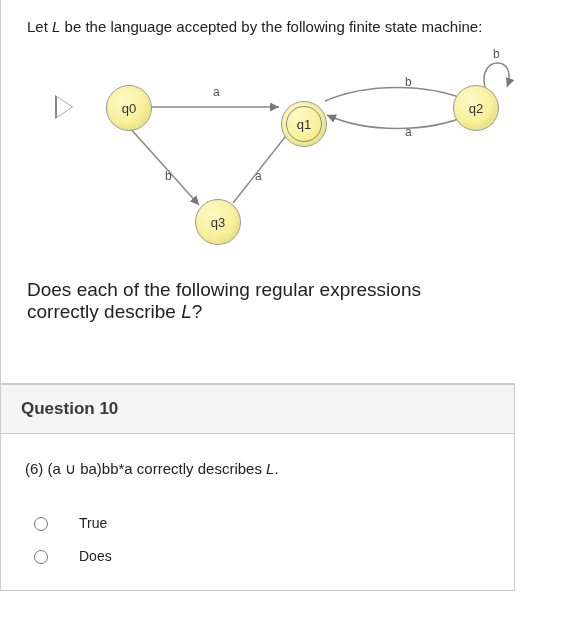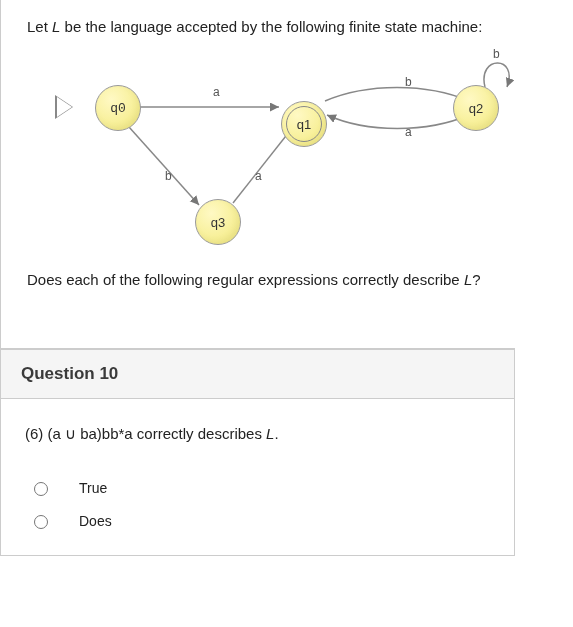--- a/index.html
+++ b/index.html
@@ -77,22 +77,22 @@
   }
   svg.edges {
     position: absolute;
     left: 0;
     top: 0;
     width: 520px;
     height: 210px;
     pointer-events: none;
   }
   .question-text {
-    font-size: 15px;
-    margin-top: 8px;
+    font-size: 19px;
+    margin-top: 16px;
   }
   .question-card {
     border: 1px solid #ccc;
     box-sizing: border-box;
   }
   .question-header {
     background: #f5f5f5;
     border-bottom: 1px solid #ccc;
     padding: 14px 20px;
     font-size: 17px;
@@ -147,21 +147,21 @@
 
         <path d="M442 62 C 400 80, 340 80, 300 62" stroke="#888" stroke-width="1.5" fill="none" marker-end="url(#arr)"></path>
 
         <path d="M458 34 C 450 2, 492 2, 480 34" stroke="#888" stroke-width="1.5" fill="none" marker-end="url(#arr)"></path>
 
         <line x1="102" y1="74" x2="172" y2="152" stroke="#888" stroke-width="1.5" marker-end="url(#arr)"></line>
 
         <line x1="206" y1="150" x2="266" y2="74" stroke="#888" stroke-width="1.5" marker-end="url(#arr)"></line>
       </svg>
 
-      <div class="state" style="left:68px; top:32px;font-family:Liberation Mono, monospace;">
+      <div class="state" style="left:79px; top:32px;">
           <span>q0</span>
         </div>
       <div class="state accept" style="left:254px; top:48px;text-align:center;">
           <span>q1</span>
         </div>
       <div class="state" style="left:426px; top:32px;">
           <span>q2</span>
         </div>
       <div class="state" style="left:168px; top:146px;">
           <span>q3</span>

